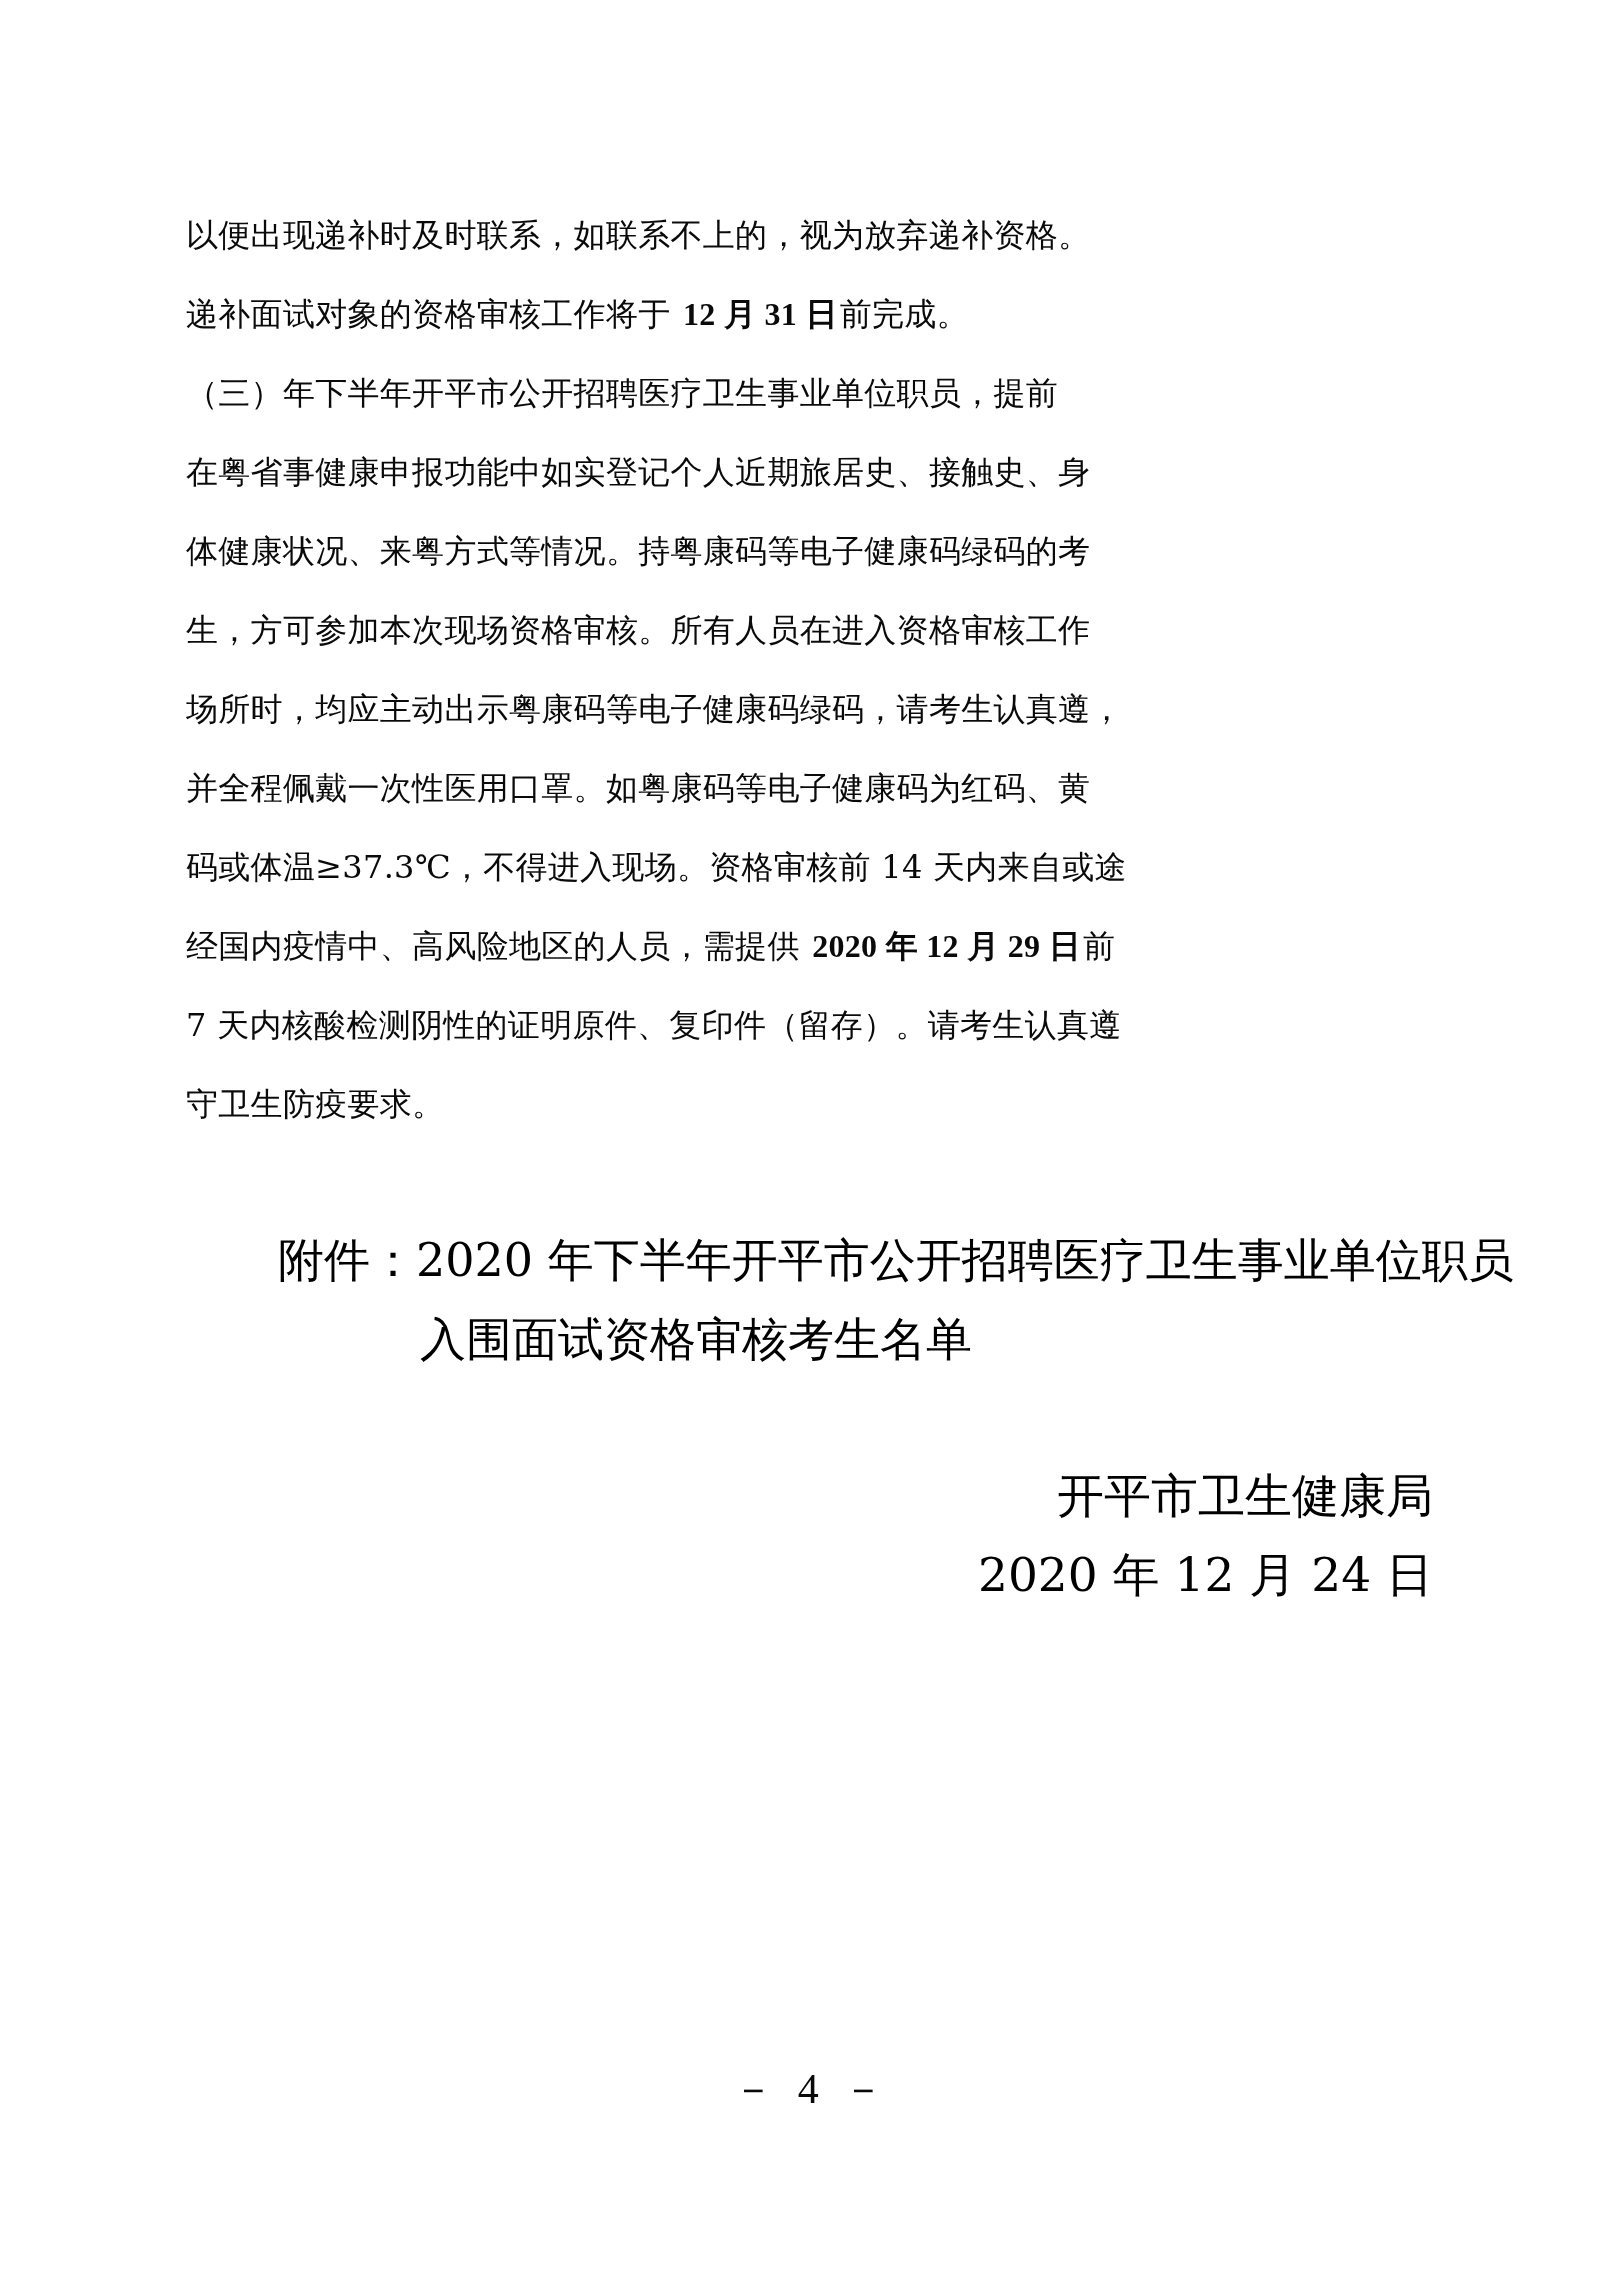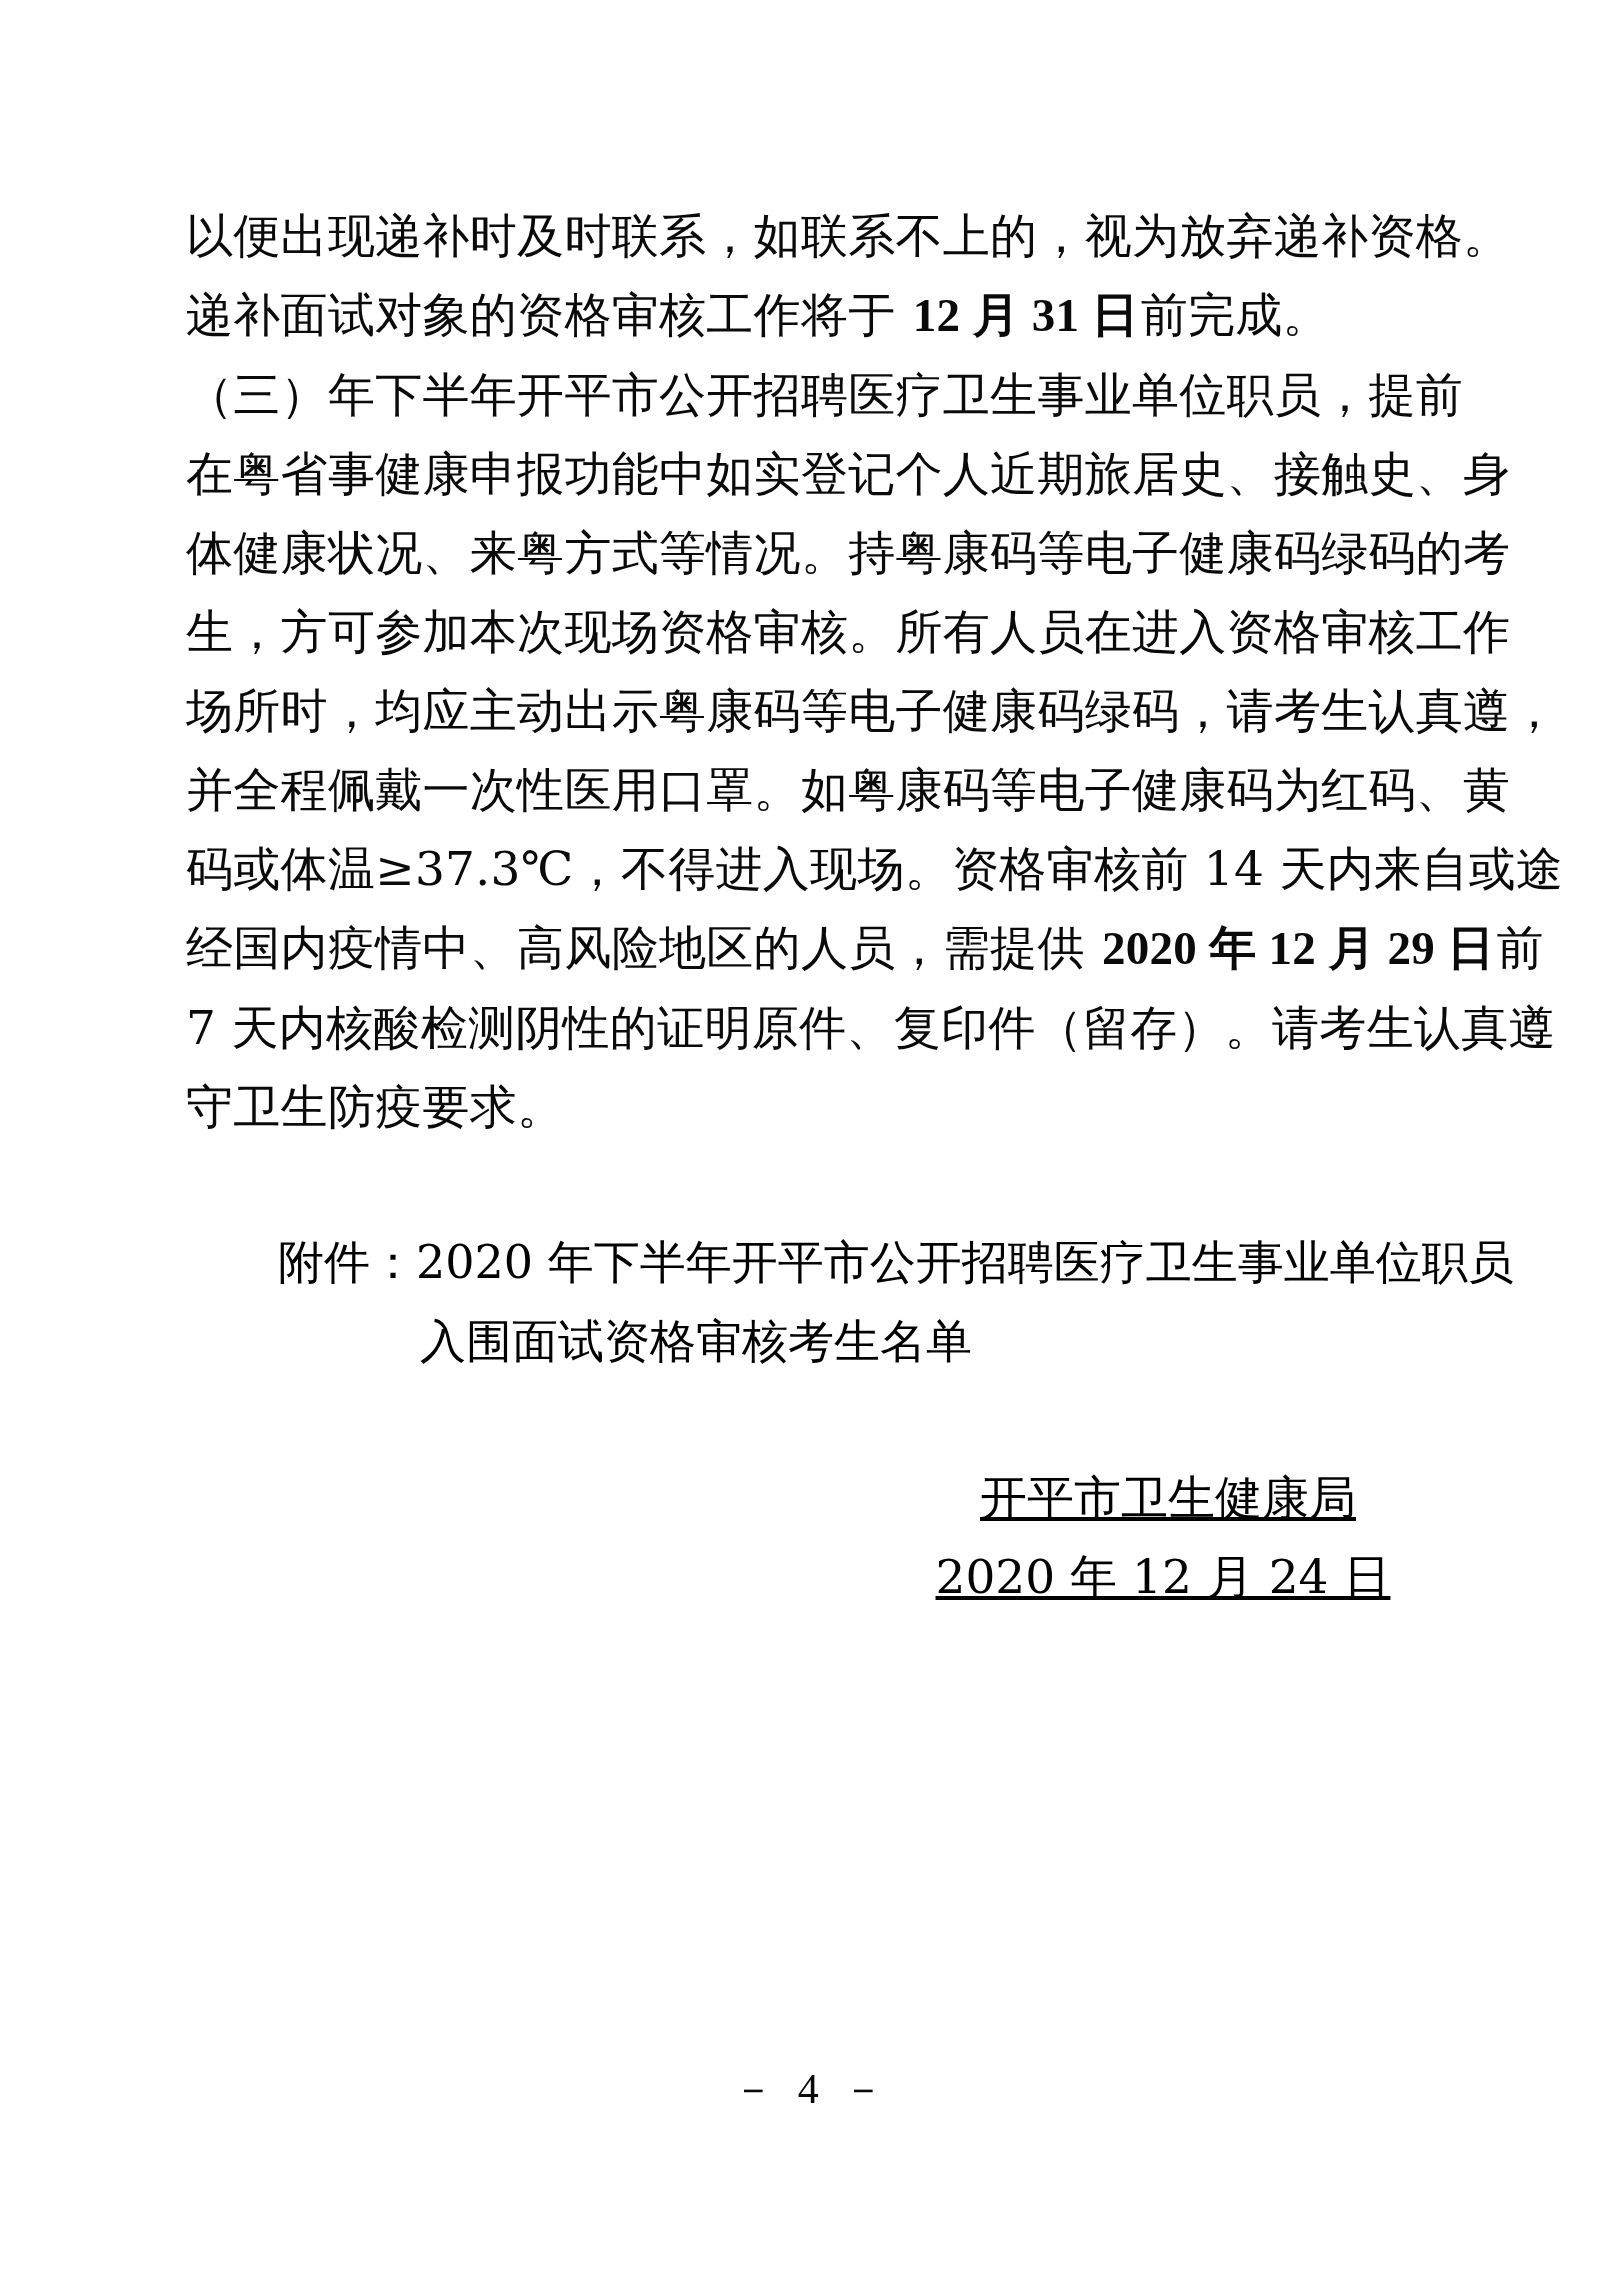--- a/index.html
+++ b/index.html
@@ -23,21 +23,21 @@
   
   .content {
     position: absolute;
     left: 186px;
     top: 196px;
     width: 1247px;
   }
 
   
   .line {
-    font-size: 47px;
+    font-size: 32px;
     line-height: 79px;
     letter-spacing: 0.3px;
     white-space: pre;
     font-family: "DejaVu Serif", "Liberation Serif", serif;
     font-weight: 400;
     color: #0a0a0a;
     text-align: justify;
   }
   .num {
     font-family: "Liberation Serif", "DejaVu Serif", serif;
@@ -62,22 +62,21 @@
     line-height: 79px;
     white-space: pre;
   }
   .attach-line.second {
     padding-left: 143px;
   }
 
   
   .signature {
     margin-top: 0;
-    text-align: center;
-    text-decoration: underline;
+    text-align: right;
   }
   .sig-line {
     font-size: 47px;
     line-height: 79px;
     white-space: pre;
     padding-left: 717px;
   }
   .sig-line.date {
     padding-left: 707px;
   }

